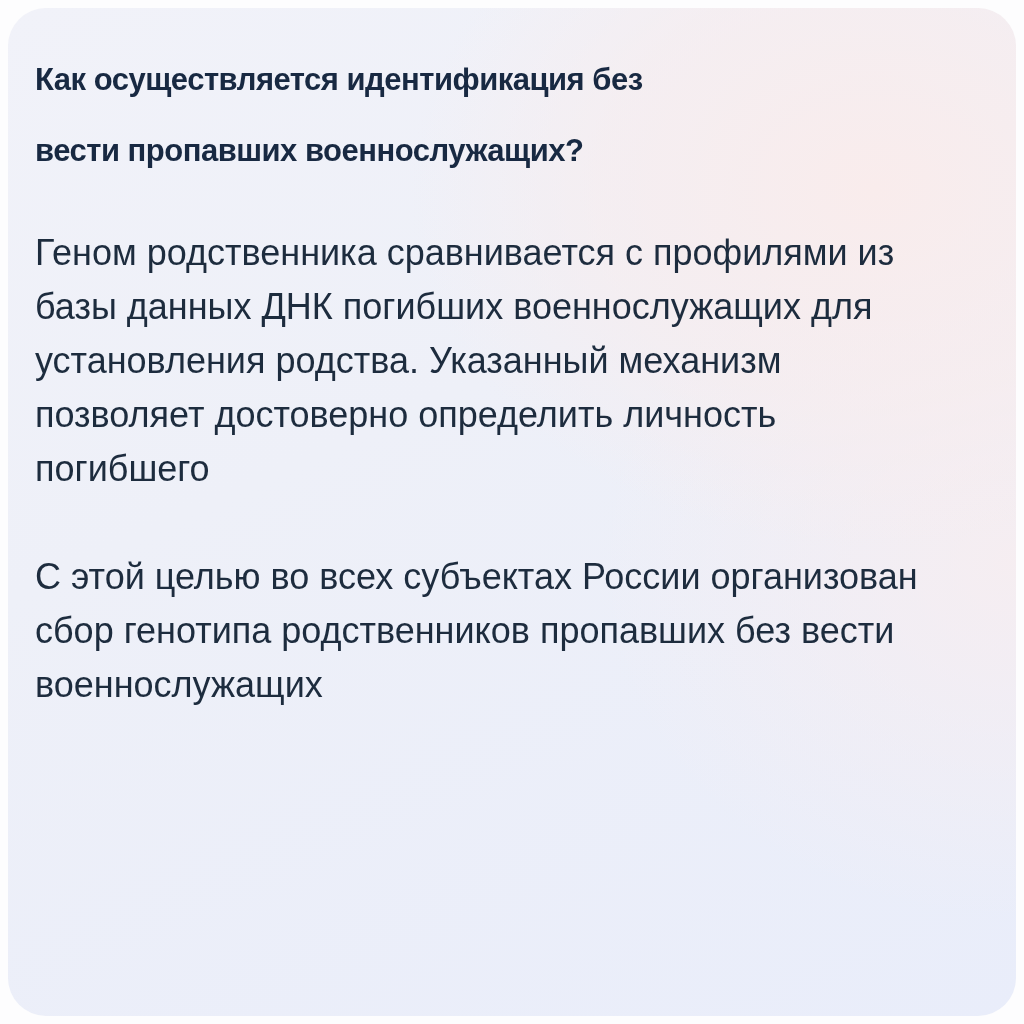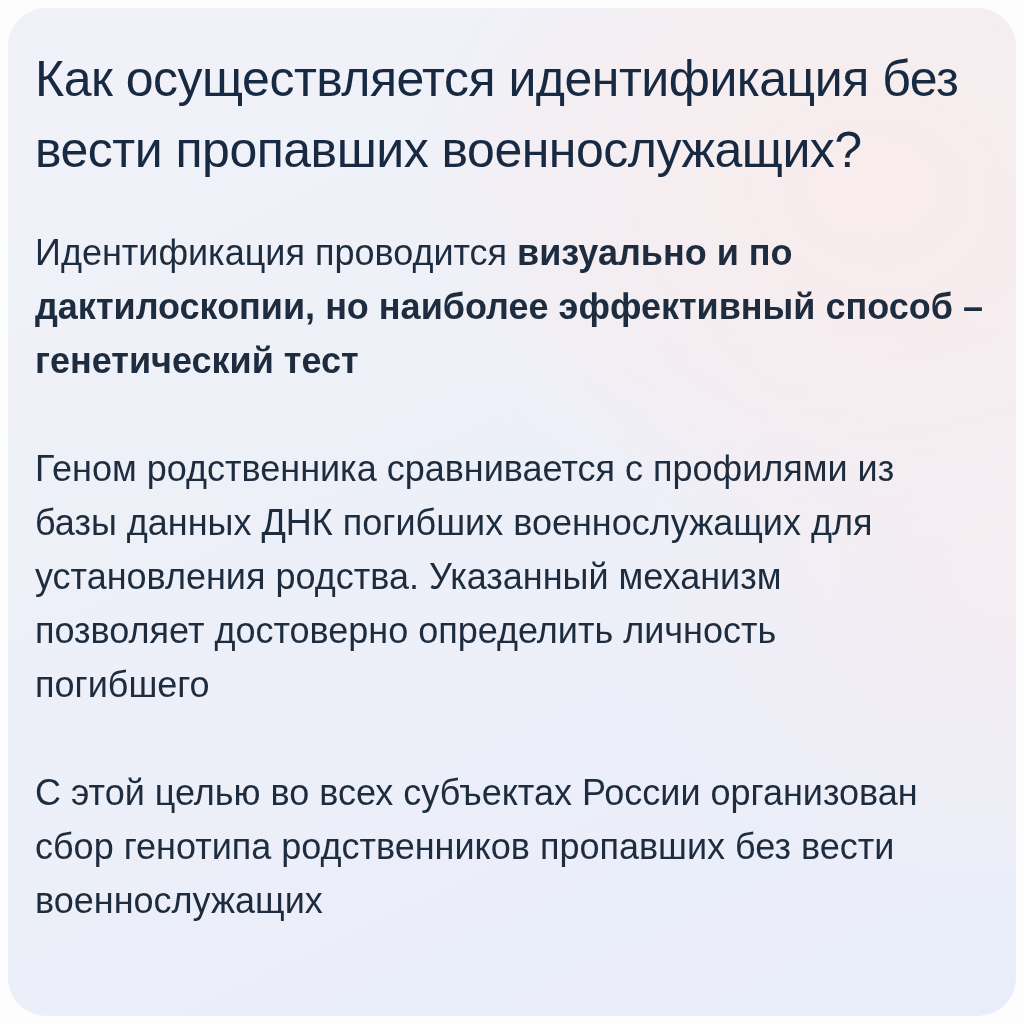--- a/index.html
+++ b/index.html
@@ -30,23 +30,23 @@
     border-radius: 38px;
     background:
       radial-gradient(ellipse 620px 480px at 86% 18%, #f9ecec 0%, rgba(249,236,236,0.55) 45%, rgba(249,236,236,0) 75%),
       radial-gradient(ellipse 700px 600px at 100% 55%, rgba(248,237,239,0.8) 0%, rgba(248,237,239,0) 60%),
       linear-gradient(155deg, #f1f2f9 0%, #eef0f8 40%, #e9edfa 100%);
     padding: 36px 18px 40px 27px;
     color: #1b2a3e;
   }
 
   .title {
-    font-size: 50px;
+    font-size: 31px;
     line-height: 71px;
-    font-weight: 400;
+    font-weight: 700;
     letter-spacing: -0.5px;
     white-space: pre-line;
     margin-bottom: 40px;
     color: #182942;
   }
 
   .para {
     font-size: 36px;
     line-height: 54px;
     font-weight: 400;
@@ -61,23 +61,20 @@
 </style>
 </head>
 <body>
 
 <div class="page">
   <div class="card">
 
     <h1 class="title">Как осуществляется идентификация без
 вести пропавших военнослужащих?</h1>
 
-    <p class="para"><span>Идентификация проводится </span><span class="bold">визуально и по
-дактилоскопии, но наиболее эффективный способ –
-генетический тест</span></p>
 
     <p class="para">Геном родственника сравнивается с профилями из
 базы данных ДНК погибших военнослужащих для
 установления родства. Указанный механизм
 позволяет достоверно определить личность
 погибшего</p>
 
     <p class="para">С этой целью во всех субъектах России организован
 сбор генотипа родственников пропавших без вести
 военнослужащих</p>

